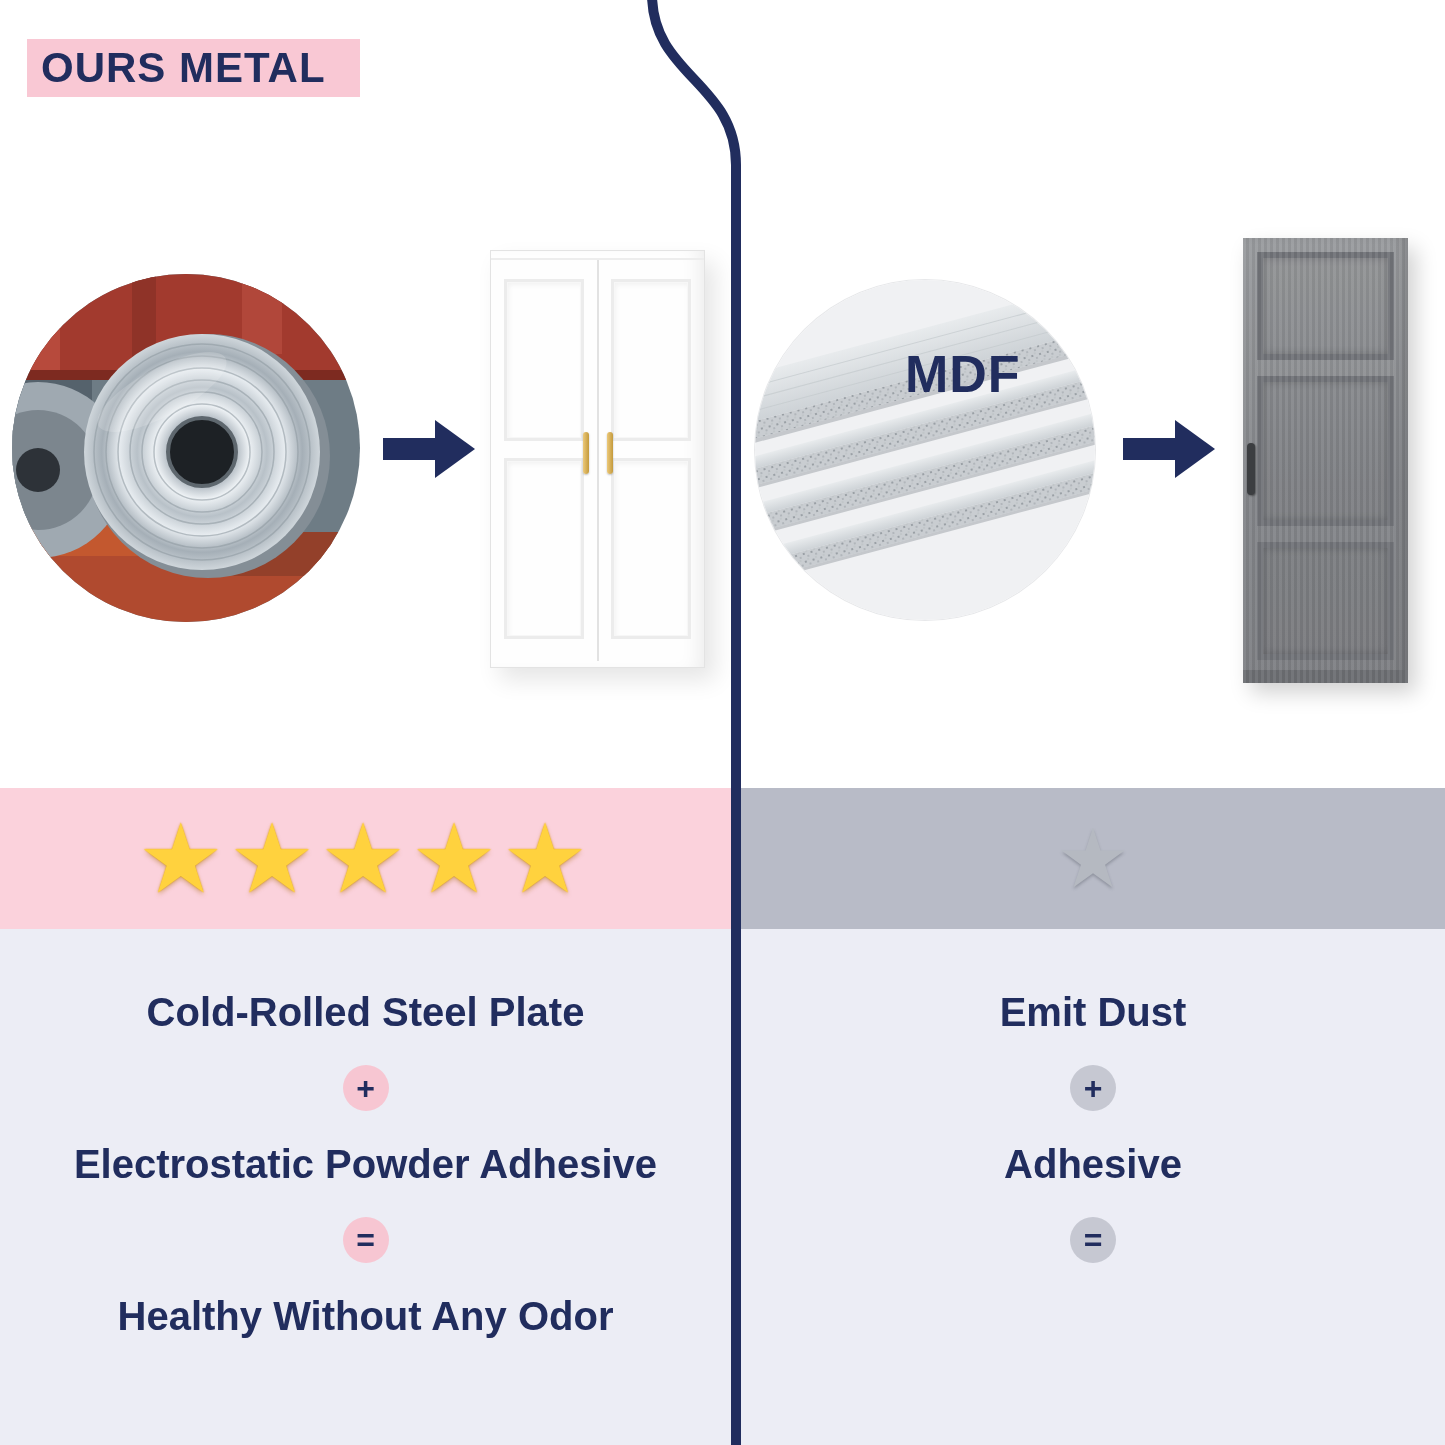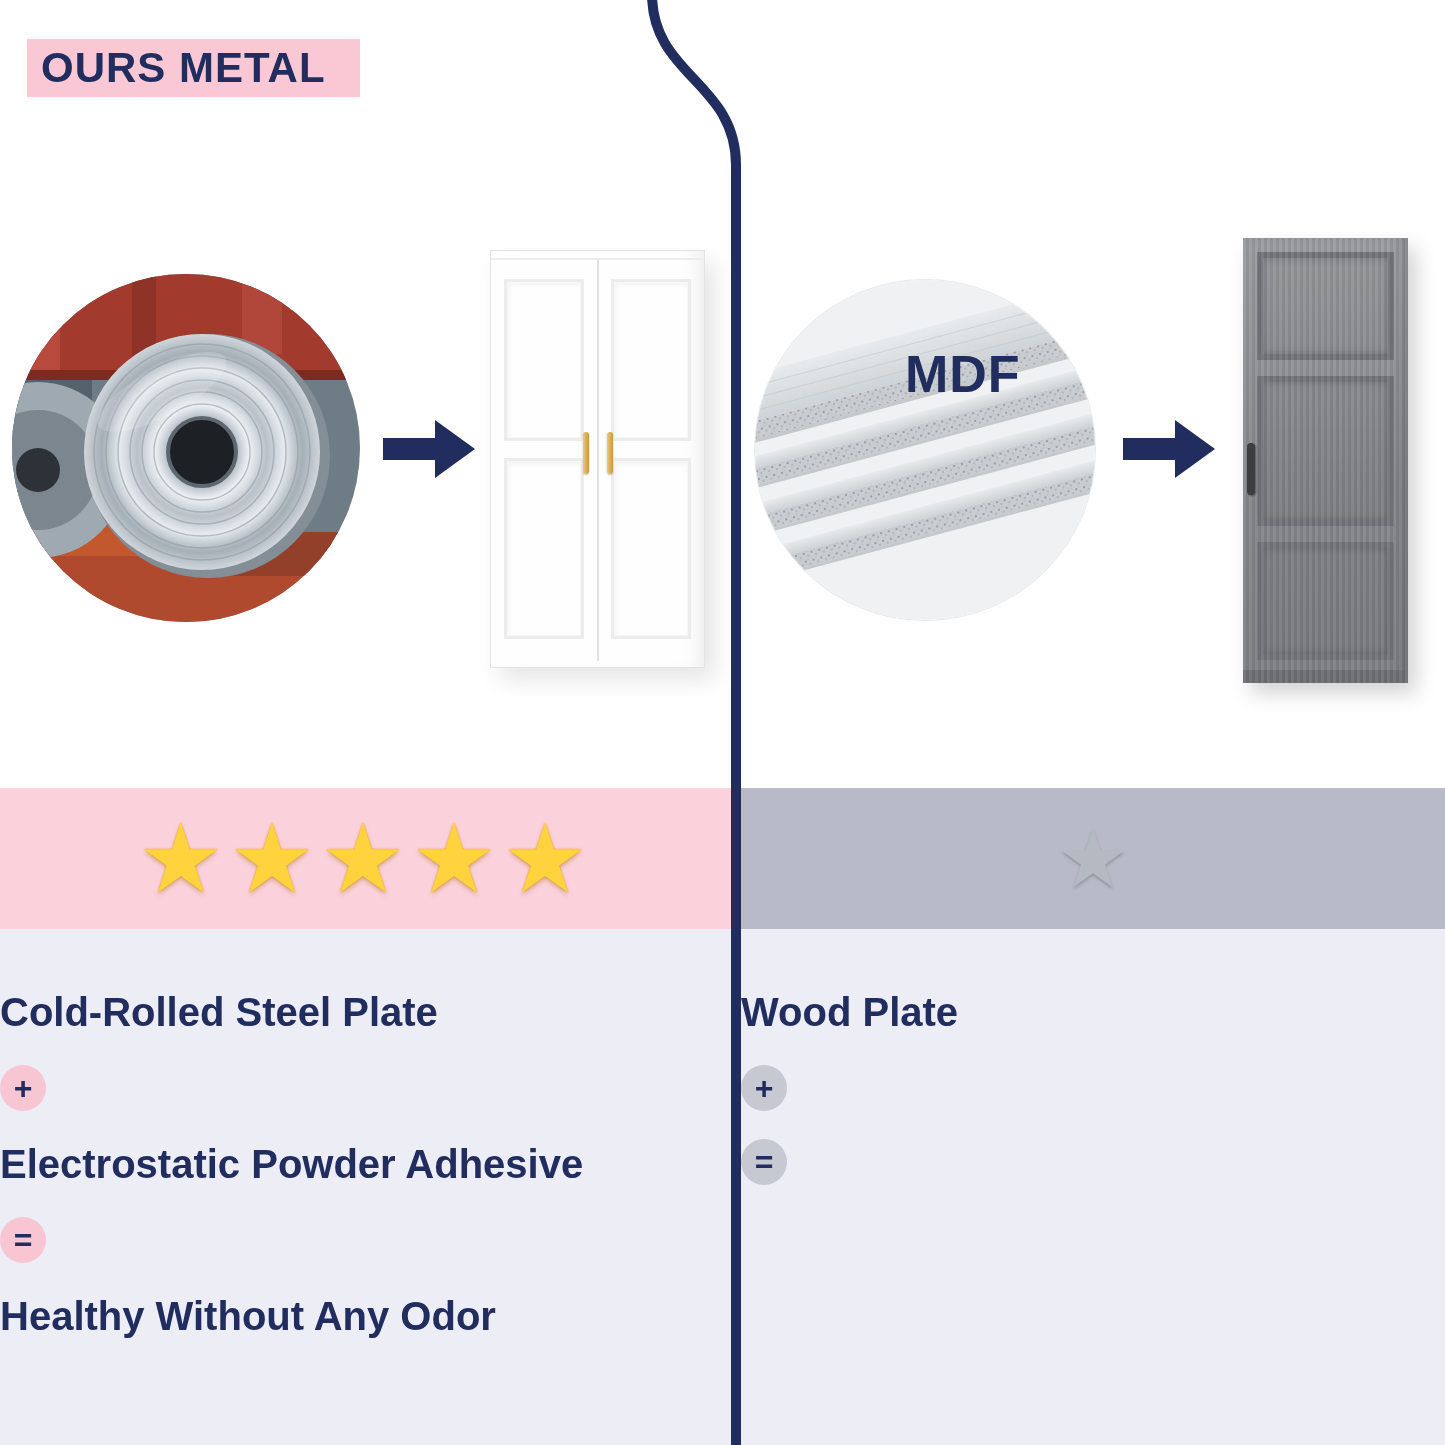--- a/index.html
+++ b/index.html
@@ -95,21 +95,21 @@
     font-size:96px;letter-spacing:5px;color:var(--gold-star,#ffd23e);
     text-shadow:0 3px 4px rgba(160,100,0,.35), 0 0 2px #e8a400;
   }
   .stars-silver{
     font-size:82px;color:var(--silver-star,#b5b9c1);
     text-shadow:0 2px 3px rgba(70,75,85,.35);
   }
 
   
   .bottom{position:absolute;left:0;top:929px;width:1445px;height:516px;background:var(--bottom-bg,#ecedf5);}
-  .col{position:absolute;top:0;height:100%;display:flex;flex-direction:column;align-items:flex-start;padding-top:58px;gap:28px;}
+  .col{position:absolute;top:0;height:100%;display:flex;flex-direction:column;align-items:center;padding-top:58px;gap:28px;}
   .col-left{left:0;width:731px;}
   .col-right{left:741px;width:704px;}
   .stmt{font-size:40px;font-weight:bold;color:var(--navy,#212d5e);text-align:center;line-height:1.25;}
   .stmt-wrap{max-width:480px;}
   .op{
     width:46px;height:46px;border-radius:50%;flex:0 0 auto;
     display:flex;align-items:center;justify-content:center;
     font-size:32px;font-weight:bold;color:var(--navy,#212d5e);
   }
   .op-pink{background:var(--pink-op,#f7c6d2);}
@@ -256,22 +256,23 @@
 
   <section class="bottom">
     <div class="col col-left">
       <div class="stmt">Cold-Rolled Steel Plate</div>
       <div class="op op-pink">+</div>
       <div class="stmt">Electrostatic Powder Adhesive</div>
       <div class="op op-pink">=</div>
       <div class="stmt">Healthy Without Any Odor</div>
     </div>
     <div class="col col-right">
-      <div class="stmt">Wood Plate</div>
+      <div class="stmt">Emit Dust</div>
       <div class="op op-gray">+</div>
+      <div class="stmt">Adhesive</div>
       <div class="op op-gray">=</div>
     </div>
   </section>
 
   <svg class="divider" viewBox="0 0 1445 1445">
     <path d="M 652 -6 C 652 76, 736 82, 736 165 L 736 1450"></path>
   </svg>
 
 </div>
 

